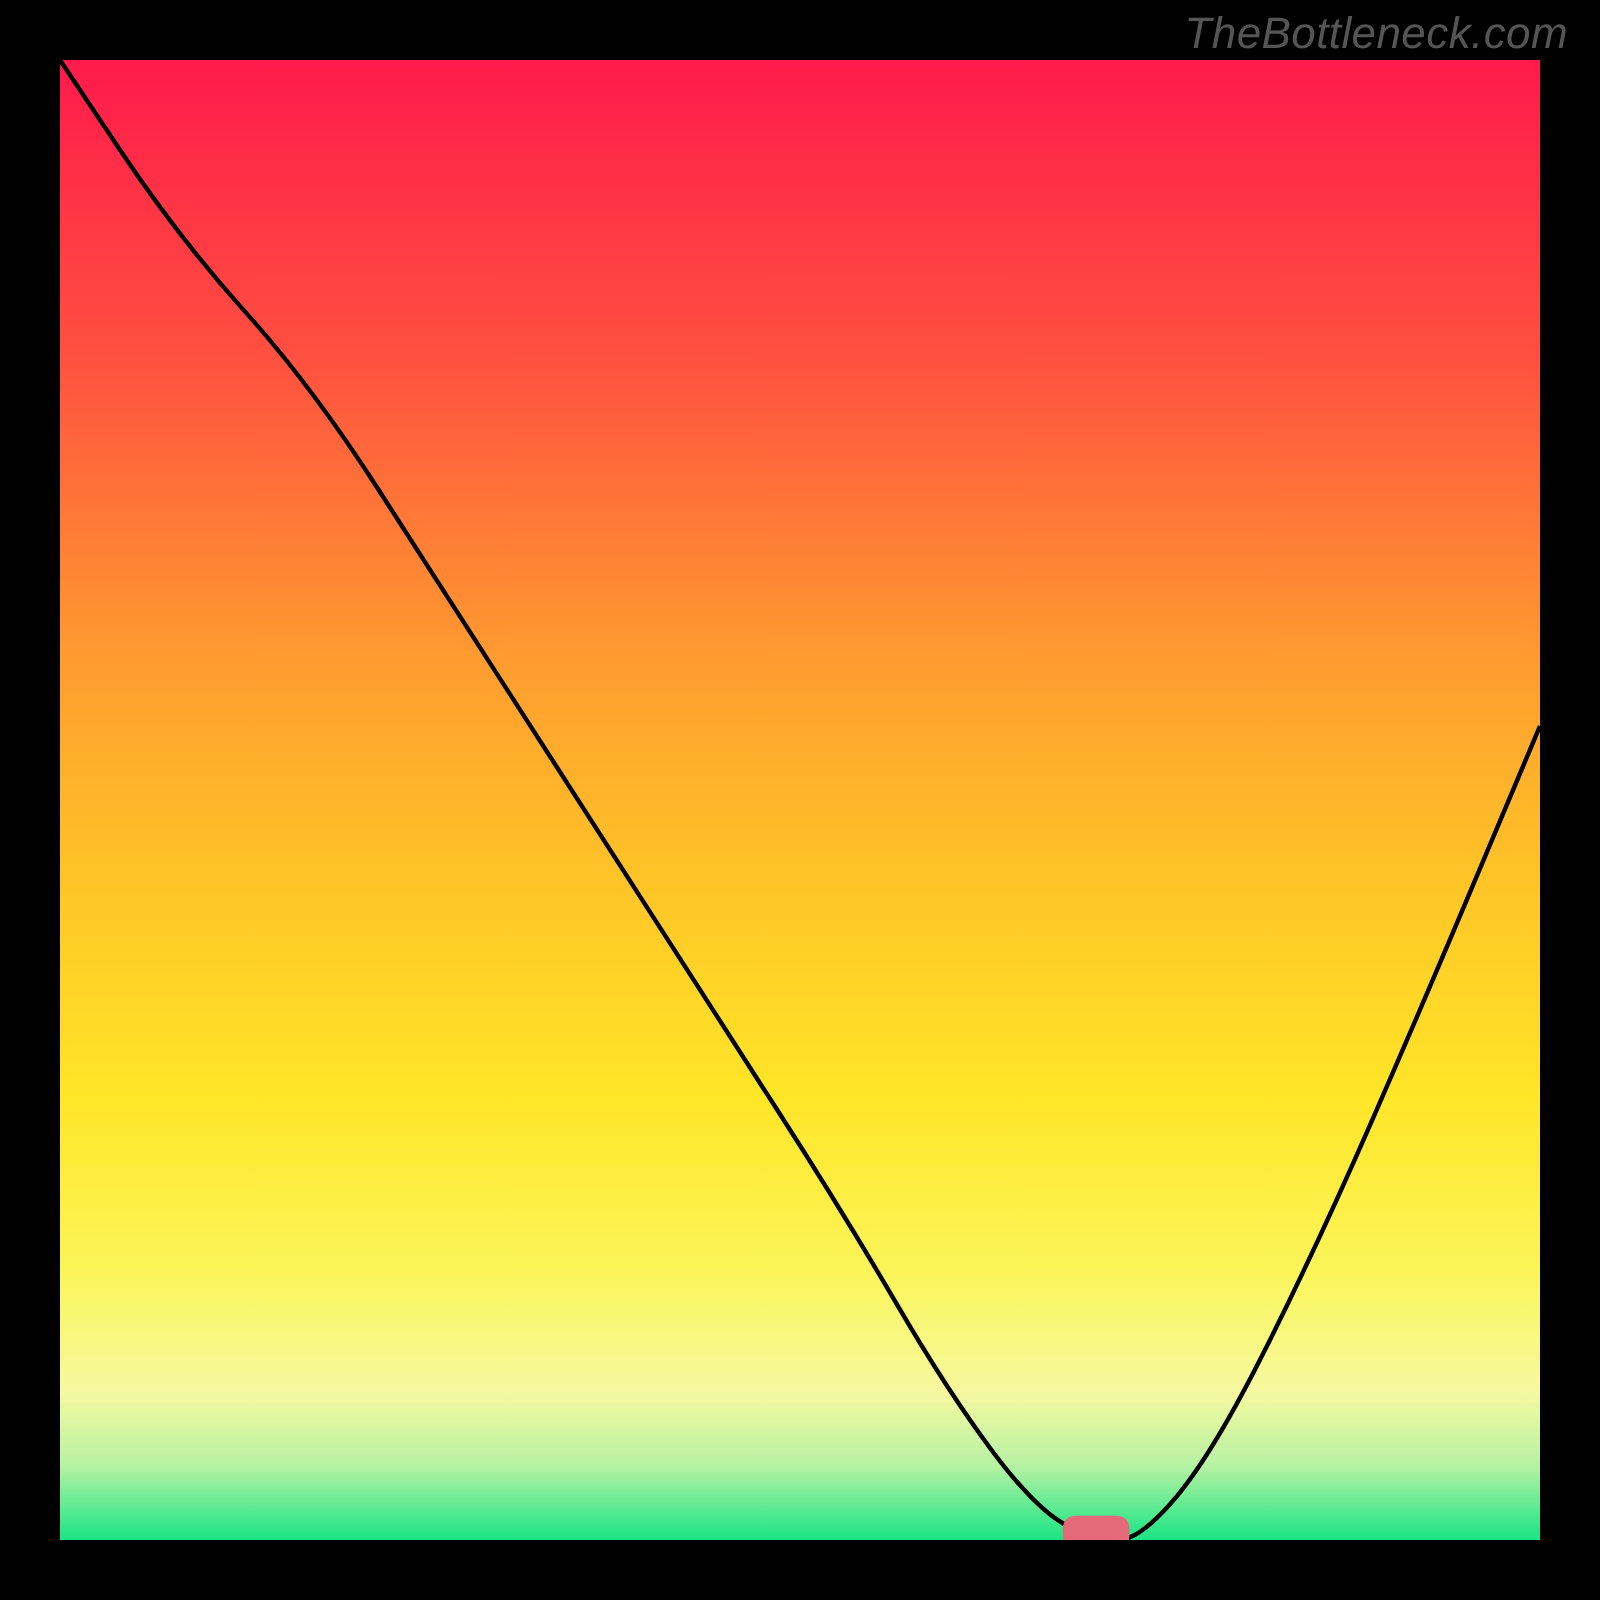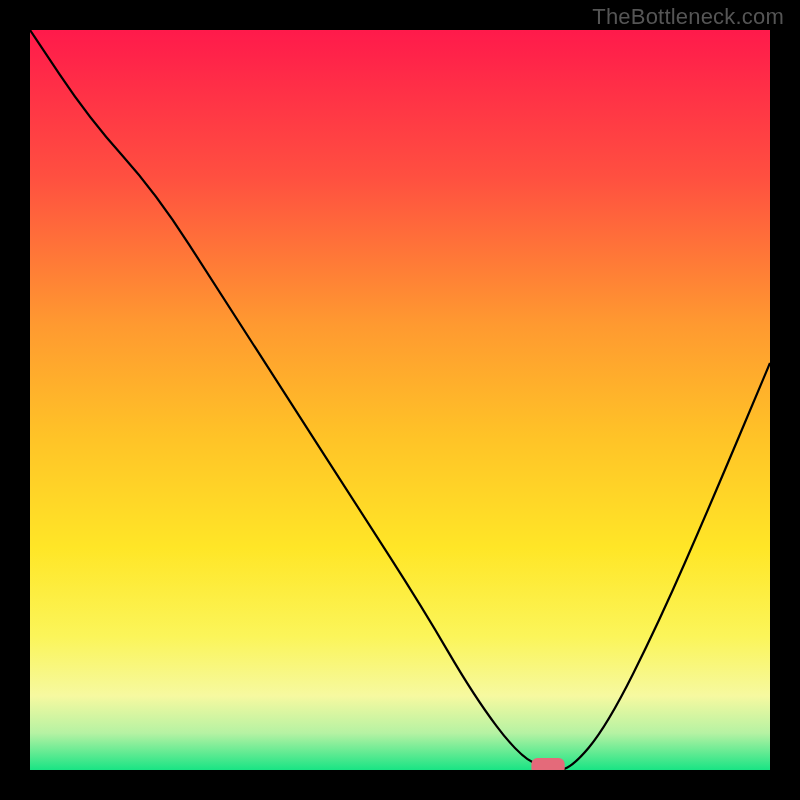--- a/index.html
+++ b/index.html
@@ -9,20 +9,21 @@
     height: 800px;
     background: #000;
     overflow: hidden;
     font-family: Arial, Helvetica, sans-serif;
   }
   .container {
     position: relative;
     width: 800px;
     height: 676px;
     background: #000;
+    font-style: italic;
   }
   .watermark {
     position: absolute;
     top: 4px;
     right: 16px;
     color: #555;
     font-size: 22px;
     font-weight: 500;
     letter-spacing: 0.2px;
     z-index: 5;

